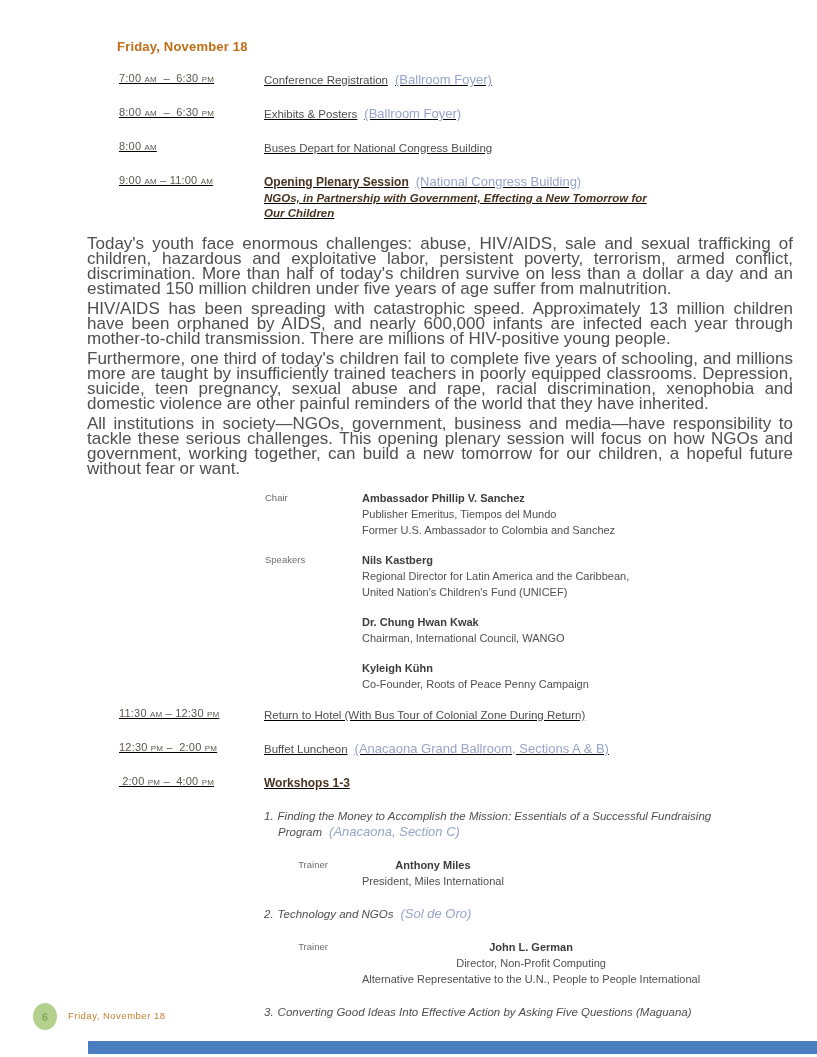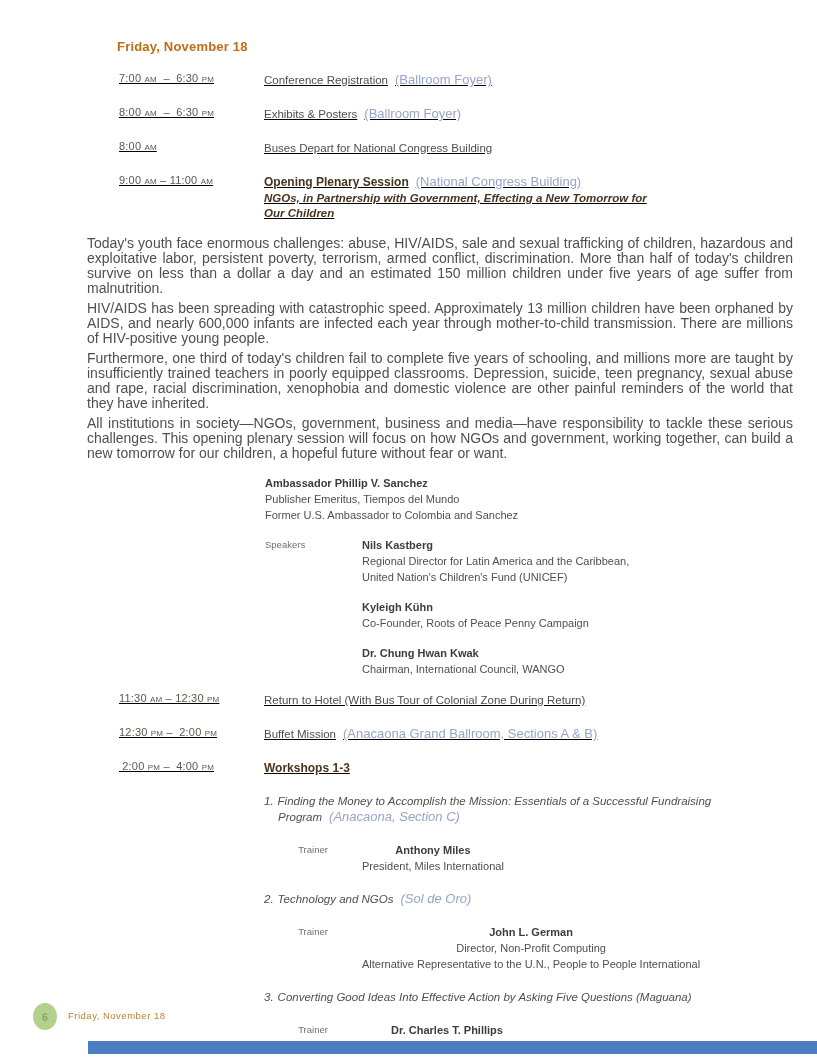--- a/index.html
+++ b/index.html
@@ -34,21 +34,21 @@
   .event-title.strong { font-weight: bold; color: #47331f; font-size: 12px; }
   .event-loc { font-size: 13px; color: #97a4c9; margin-left: 7px; }
   .event-loc:empty { display: none; }
   .event-subtitle {
     font-size: 11.5px; font-weight: bold; font-style: italic;
     color: #47331f; line-height: 15px; max-width: 398px; margin-top: 1px;
   }
   .intro { margin-top: -2px; }
   .para {
     margin: 0 0 5px 87px; width: 706px;
-    font-size: 14px; line-height: 15px; color: #4f4f4f;
+    font-size: 17px; line-height: 15px; color: #4f4f4f;
     text-align: justify;
   }
   .people { margin-top: 14px; }
   .person-row { display: flex; margin-left: 265px; margin-bottom: 14px; }
   .role-cell { width: 97px; flex: none; font-size: 9.5px; color: #6e6e6e; padding-top: 2px; }
   .person { font-size: 11px; line-height: 16px; color: #4f4f4f; }
   .person-name { font-weight: bold; color: #3c3c3c; }
   .person-entry { margin-bottom: 14px; }
   .person-entry:last-child { margin-bottom: 0; }
   .after-people { margin-top: 0; }
@@ -107,54 +107,55 @@
 
   <div class="intro">
     <p class="para">Today's youth face enormous challenges: abuse, HIV/AIDS, sale and sexual trafficking of children, hazardous and exploitative labor, persistent poverty, terrorism, armed conflict, discrimination. More than half of today's children survive on less than a dollar a day and an estimated 150 million children under five years of age suffer from malnutrition.</p>
     <p class="para">HIV/AIDS has been spreading with catastrophic speed. Approximately 13 million children have been orphaned by AIDS, and nearly 600,000 infants are infected each year through mother-to-child transmission. There are millions of HIV-positive young people.</p>
     <p class="para">Furthermore, one third of today's children fail to complete five years of schooling, and millions more are taught by insufficiently trained teachers in poorly equipped classrooms. Depression, suicide, teen pregnancy, sexual abuse and rape, racial discrimination, xenophobia and domestic violence are other painful reminders of the world that they have inherited.</p>
     <p class="para">All institutions in society—NGOs, government, business and media—have responsibility to tackle these serious challenges. This opening plenary session will focus on how NGOs and government, working together, can build a new tomorrow for our children, a hopeful future without fear or want.</p>
   </div>
 
   <div class="people">
     <div class="person-row">
+      <div class="role-cell">Chair</div>
       <div class="person">
         <div class="person-name">Ambassador Phillip V. Sanchez</div>
         <div>Publisher Emeritus, Tiempos del Mundo</div>
         <div>Former U.S. Ambassador to Colombia and Sanchez</div>
       </div>
     </div>
     <div class="person-row">
       <div class="role-cell">Speakers</div>
       <div>
         <div class="person person-entry">
           <div class="person-name">Nils Kastberg</div>
           <div>Regional Director for Latin America and the Caribbean,</div>
           <div>United Nation's Children's Fund (UNICEF)</div>
         </div>
         <div class="person person-entry">
+          <div class="person-name">Dr. Chung Hwan Kwak</div>
+          <div>Chairman, International Council, WANGO</div>
+        </div>
+        <div class="person person-entry">
           <div class="person-name">Kyleigh Kühn</div>
           <div>Co-Founder, Roots of Peace Penny Campaign</div>
-        </div>
-        <div class="person person-entry">
-          <div class="person-name">Dr. Chung Hwan Kwak</div>
-          <div>Chairman, International Council, WANGO</div>
         </div>
       </div>
     </div>
   </div>
 
   <div class="after-people">
     <div class="sched-row">
       <div class="time-cell">11:30 am – 12:30 pm</div>
       <div class="event-cell"><span class="event-title">Return to Hotel (With Bus Tour of Colonial Zone During Return)</span></div>
     </div>
     <div class="sched-row">
       <div class="time-cell">12:30 pm –  2:00 pm</div>
-      <div class="event-cell"><span class="event-title">Buffet Mission</span><span class="event-loc">(Anacaona Grand Ballroom, Sections A &amp; B)</span></div>
+      <div class="event-cell"><span class="event-title">Buffet Luncheon</span><span class="event-loc">(Anacaona Grand Ballroom, Sections A &amp; B)</span></div>
     </div>
     <div class="sched-row">
       <div class="time-cell"> 2:00 pm –  4:00 pm</div>
       <div class="event-cell"><span class="event-title strong">Workshops 1-3</span></div>
     </div>
   </div>
 
   <div class="workshops">
     <div class="workshop-title"><span class="w-num">1.</span><span>Finding the Money to Accomplish the Mission: Essentials of a Successful Fundraising Program</span><span class="event-loc">(Anacaona, Section C)</span></div>
     <div class="trainer-row">

